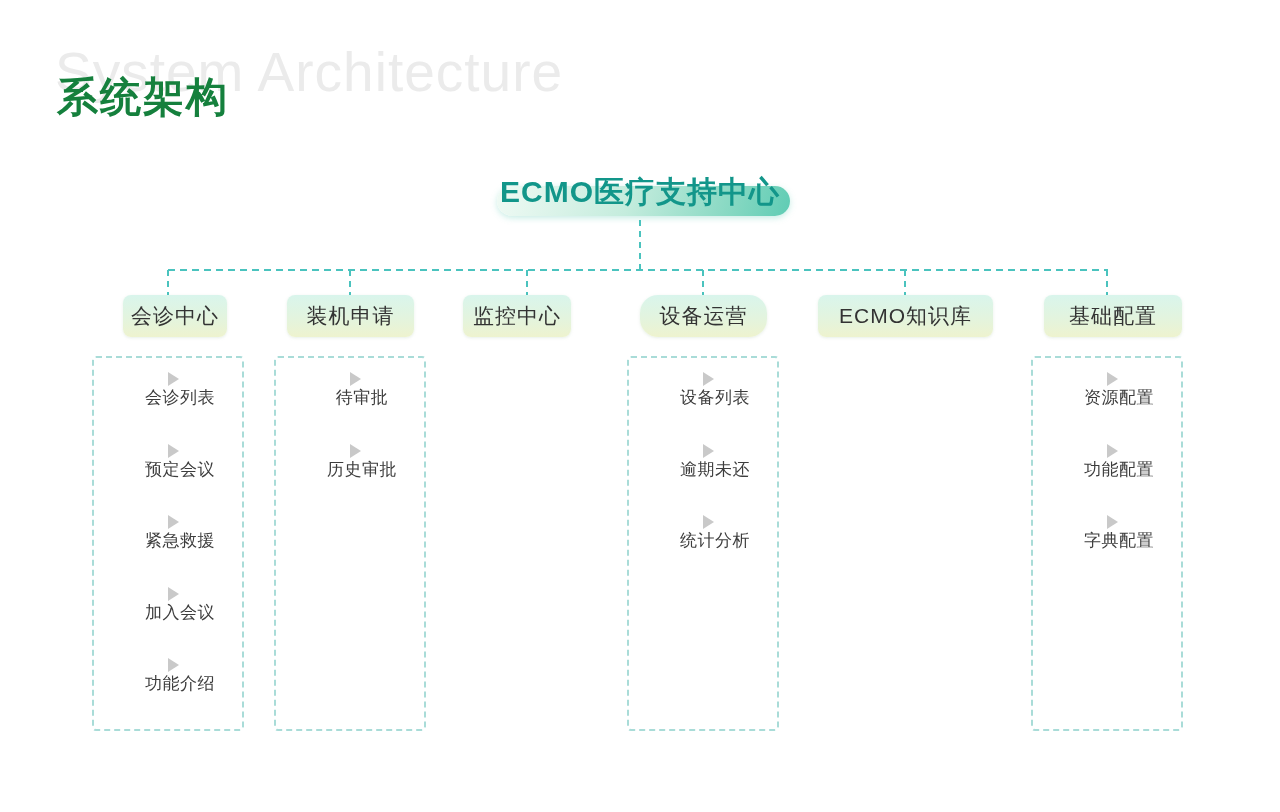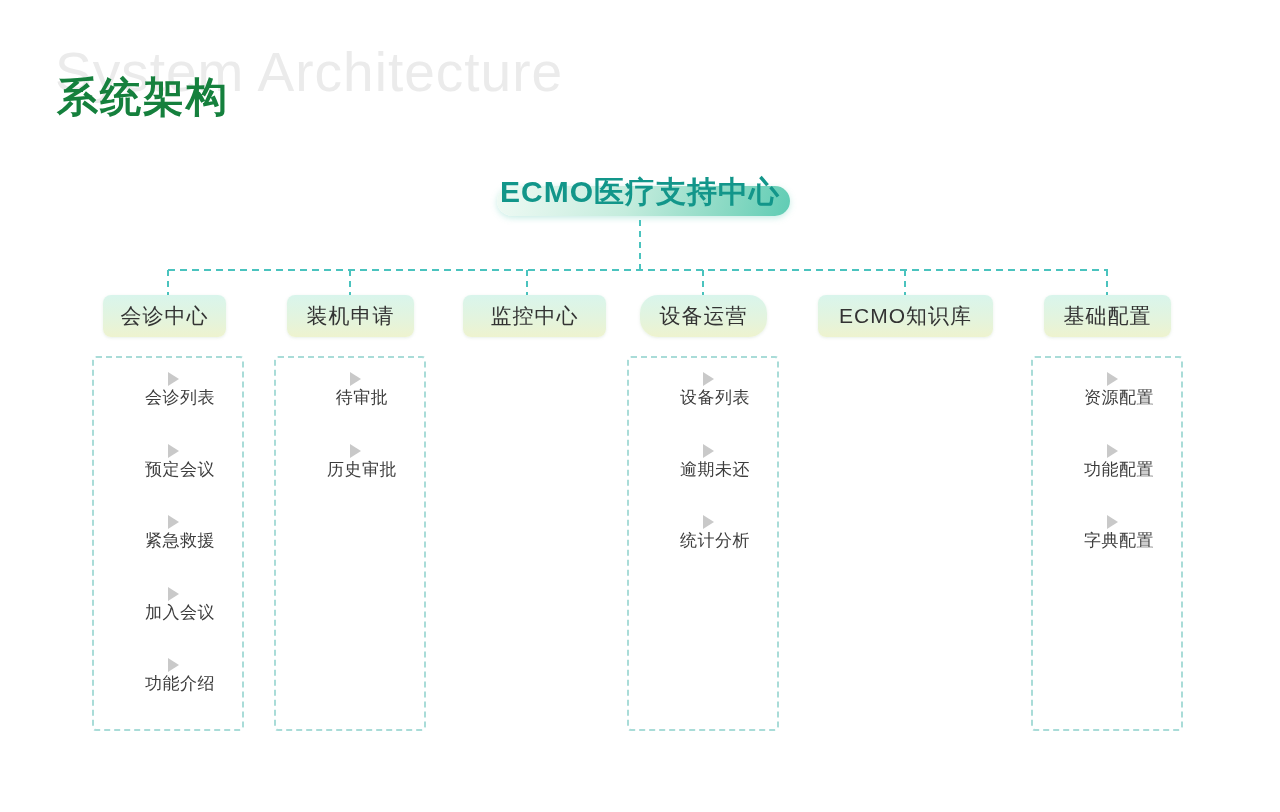--- a/index.html
+++ b/index.html
@@ -86,26 +86,26 @@
     background: linear-gradient(180deg, #d9f5ec 0%, #e3f4de 55%, #eef3cf 100%);
     box-shadow: 0 1px 3px rgba(160, 190, 160, 0.25);
     display: flex;
     align-items: center;
     justify-content: center;
     font-size: 21px;
     color: #333333;
     letter-spacing: 1px;
     white-space: nowrap;
   }
-  .branch-0 { left: 103px;  width: 123px; }
+  .branch-0 { left: 123px;  width: 104px; }
   .branch-1 { left: 287px;  width: 127px; }
-  .branch-2 { left: 463px;  width: 143px; }
+  .branch-2 { left: 463px;  width: 108px; }
   .branch-3 { left: 640px;  width: 127px; border-radius: 18px; }
   .branch-4 { left: 818px;  width: 175px; }
-  .branch-5 { left: 1044px; width: 127px; }
+  .branch-5 { left: 1044px; width: 138px; }
 
   
   .subbox {
     position: absolute;
     top: 356px;
     height: 375px;
     width: 152px;
     border: 2px dashed #a9dcd8;
     border-radius: 4px;
     padding-top: 14px;

